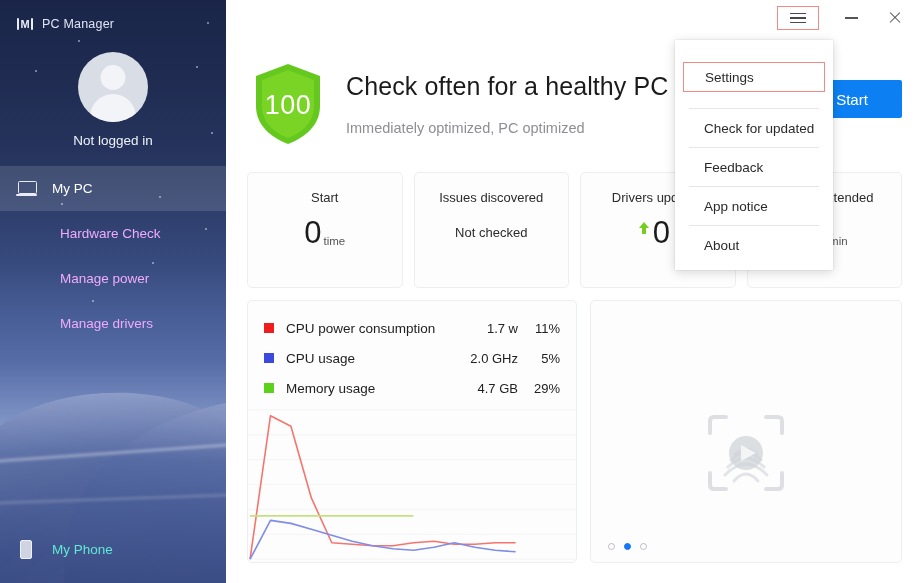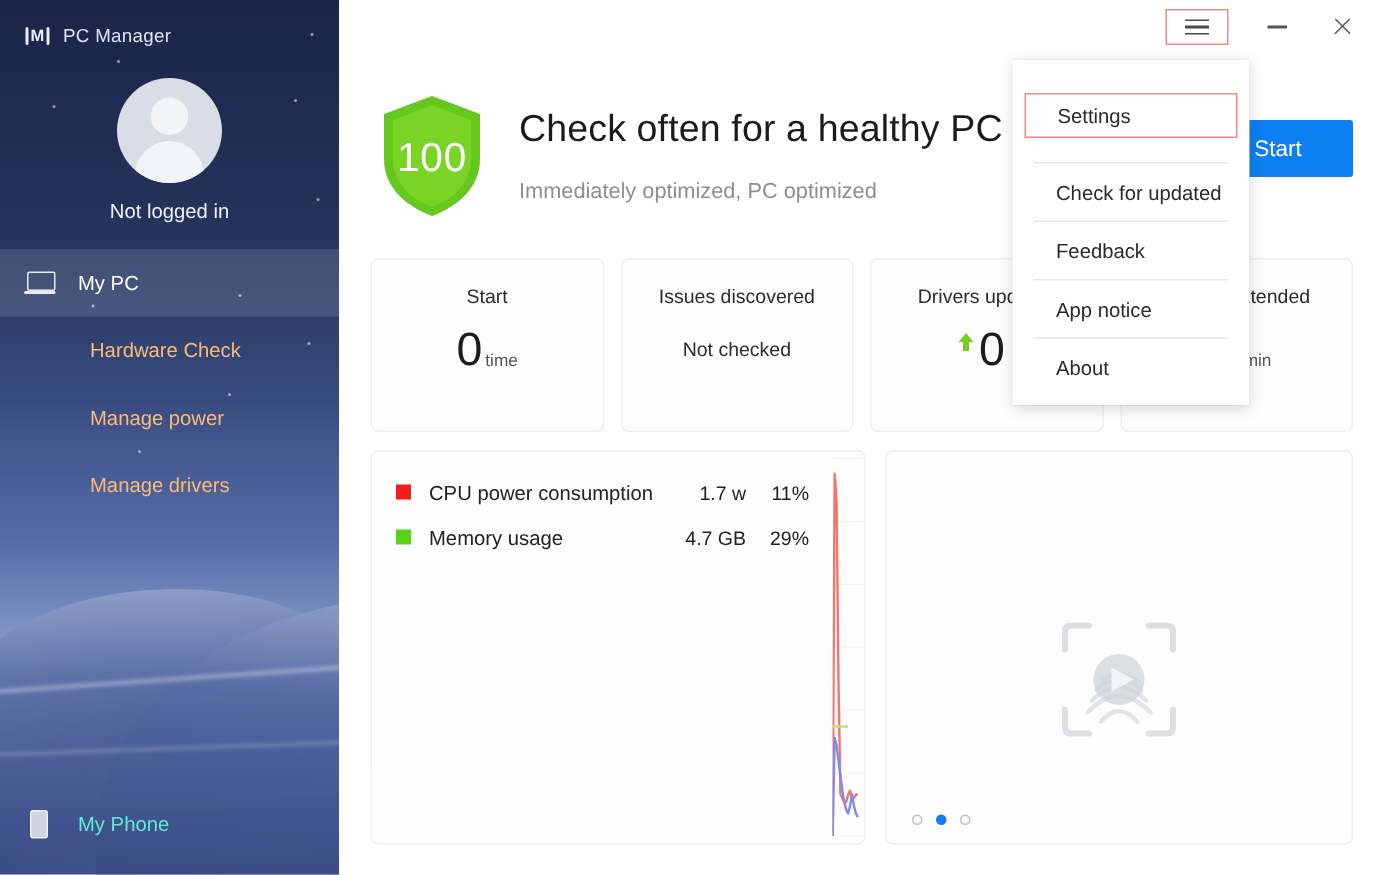--- a/index.html
+++ b/index.html
@@ -109,21 +109,21 @@
   .ico-pc::before {
     content:""; position:absolute; left:1px; top:0; width:17px; height:11px;
     border: 1.6px solid #e7ecf8; border-radius: 1.5px;
   }
   .ico-pc::after {
     content:""; position:absolute; left:-1px; bottom:0; width:21px; height:2px;
     background:#e7ecf8; border-radius:1px;
   }
   .nav-sub {
     height: 45px; display:flex; align-items:center; padding-left: 60px;
-    font-size: 13.5px; color: #fdba74; cursor: pointer;
+    font-size: 13.5px; color: #f0abfc; cursor: pointer;
   }
   .nav-bottom {
     position: absolute; bottom: 12px; left: 0; right: 16px;
     height: 44px; display: flex; align-items: center;
     font-size: 13.5px; color: #5eead4; cursor: pointer;
   }
   .ico-phone {
     width: 12px; height: 19px; border: 1.6px solid #eef1fa;
     border-radius: 2px; background: rgba(255,255,255,.75);
   }
@@ -232,21 +232,21 @@
     background:#76cc1f;
   }
 
   .lower {
     display: flex; gap: 13px;
     padding: 12px 21px 20px 21px;
     flex: 1 1 auto; min-height: 0;
   }
   .panel {
     background: #fdfdfd; border: 1px solid #eceef1; border-radius: 5px;
-    display: flex; flex-direction: row; overflow: hidden;
+    display: flex; flex-direction: column; overflow: hidden;
   }
   .panel.metrics { flex: 0 0 330px; }
   .panel.promo { flex: 1 1 auto; position: relative; }
 
   .legend { padding: 12px 16px 4px 16px; }
   .legend-row {
     display: flex; align-items: center;
     height: 30px; font-size: 13.5px; color: #222;
   }
   .swatch { width: 10px; height: 10px; flex: 0 0 10px; margin-right: 12px; }
@@ -424,20 +424,26 @@
 
     <div class="lower">
 
       <div class="panel metrics">
         <div class="legend">
           <div class="legend-row">
             <span class="swatch" style="background:#f01d1d"></span>
             <span class="legend-name">CPU power consumption</span>
             <span class="legend-val">1.7 w</span>
             <span class="legend-pct">11%</span>
+          </div>
+          <div class="legend-row">
+            <span class="swatch" style="background:#3b49df"></span>
+            <span class="legend-name">CPU usage</span>
+            <span class="legend-val">2.0 GHz</span>
+            <span class="legend-pct">5%</span>
           </div>
           <div class="legend-row">
             <span class="swatch" style="background:#5cd11a"></span>
             <span class="legend-name">Memory usage</span>
             <span class="legend-val">4.7 GB</span>
             <span class="legend-pct">29%</span>
           </div>
         </div>
         <div class="chart">
           <svg id="chart-svg" viewBox="0 0 320 112" preserveAspectRatio="none">

